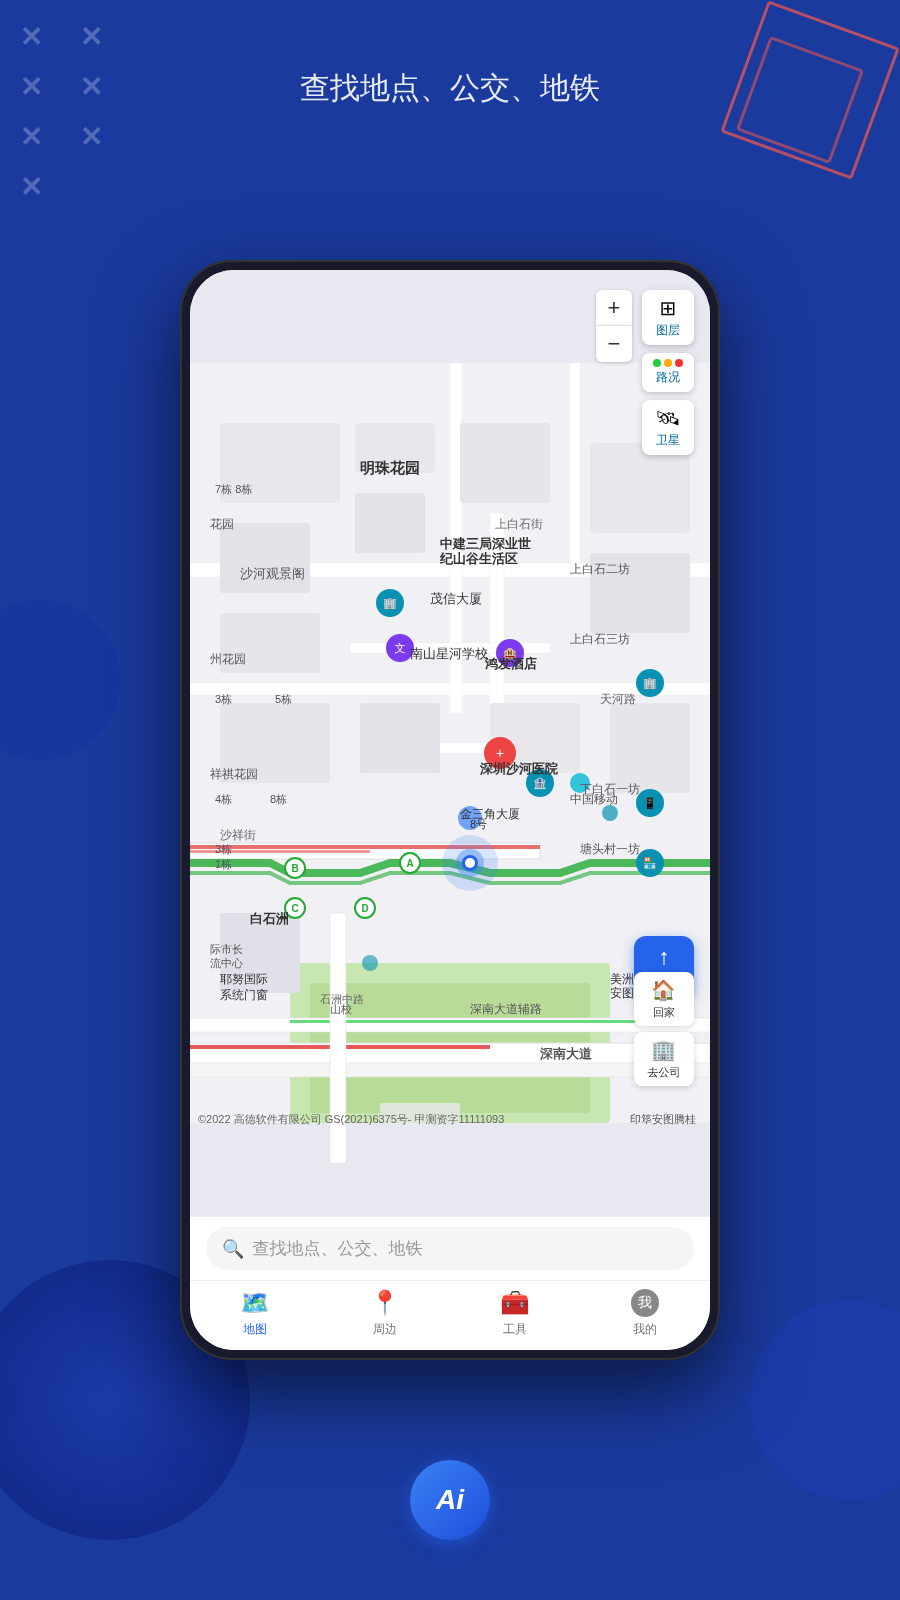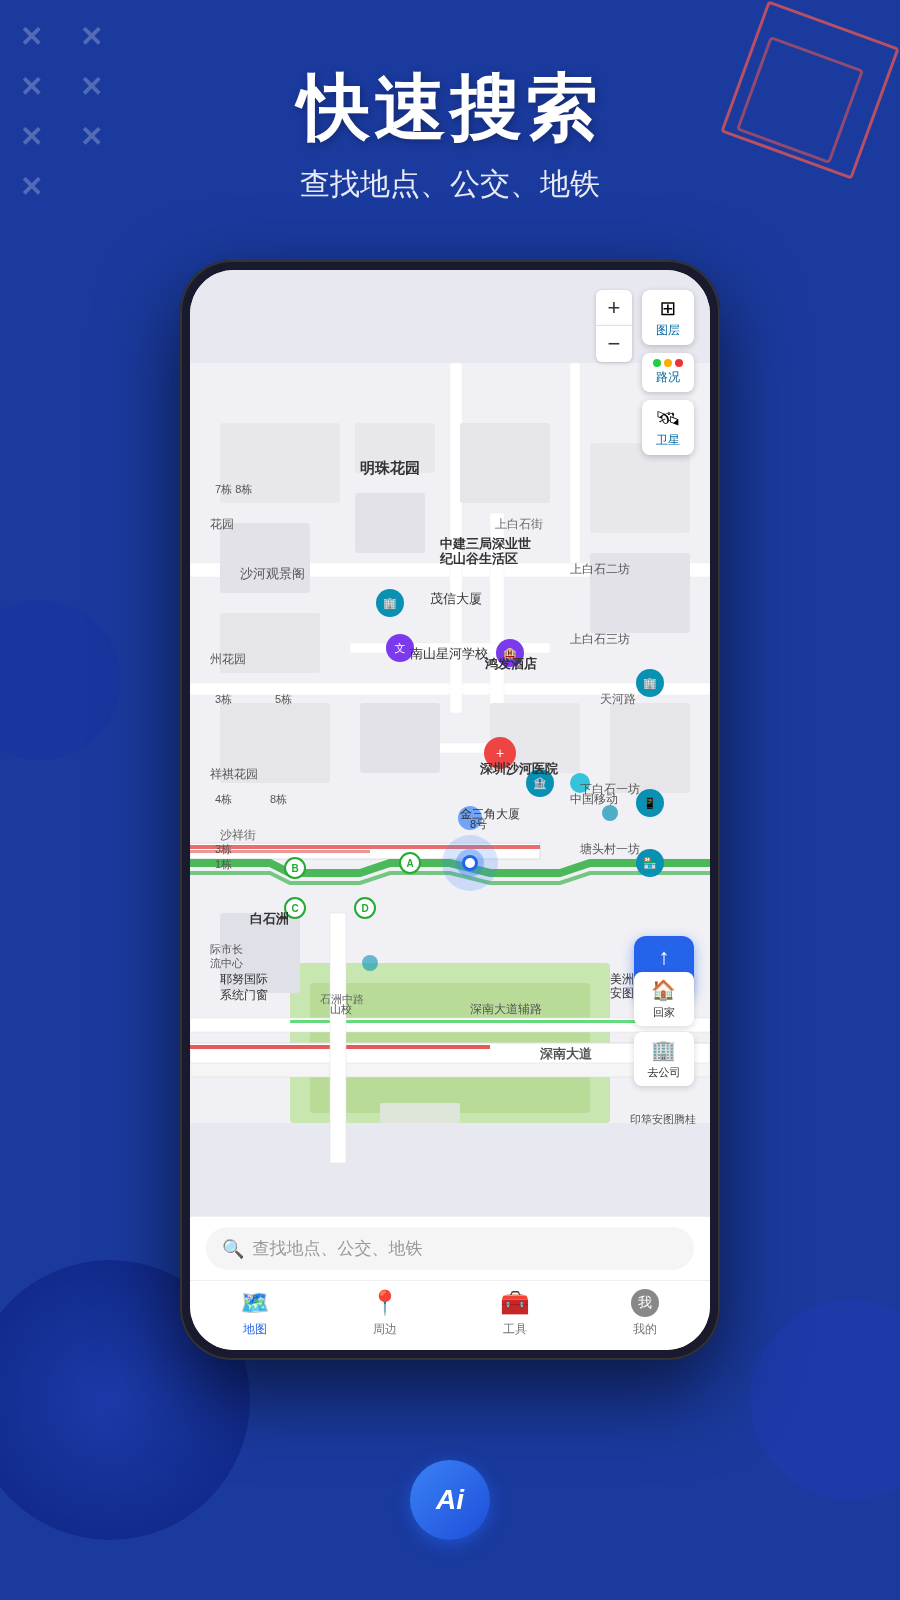--- a/index.html
+++ b/index.html
@@ -367,21 +367,20 @@
   <div class="deco-rect-top-right"></div>
   <div class="deco-rect-top-right-inner"></div>
 
   <div class="deco-circle-bottom-left"></div>
 
   <div class="bg-circle-bottom-right"></div>
   <div class="bg-circle-mid-left"></div>
 </div>
 
 <div class="header-section">
-  <div class="main-title">快速搜索</div>
   <div class="sub-title">查找地点、公交、地铁</div>
 </div>
 
 <div class="phone-container">
   <div class="phone-frame">
     <div class="phone-screen">
 
       <div class="map-area">
 
         <svg class="map-svg" viewBox="0 0 520 760" xmlns="http://www.w3.org/2000/svg">
@@ -568,20 +567,23 @@
           <div class="quick-btn">
             <span class="qb-icon">🏠</span>
             <span class="qb-label">回家</span>
           </div>
           <div class="quick-btn">
             <span class="qb-icon">🏢</span>
             <span class="qb-label">去公司</span>
           </div>
         </div>
 
+        <div class="copyright-bar">
+          <span>©2022 高德软件有限公司 GS(2021)6375号- 甲测资字11111093</span>
+        </div>
       </div>
 
       <div class="search-bar">
         <div class="search-input-wrap">
           <span class="search-icon-circle">🔍</span>
           <span class="search-placeholder-text">查找地点、公交、地铁</span>
         </div>
       </div>
 
       <div class="bottom-nav">

